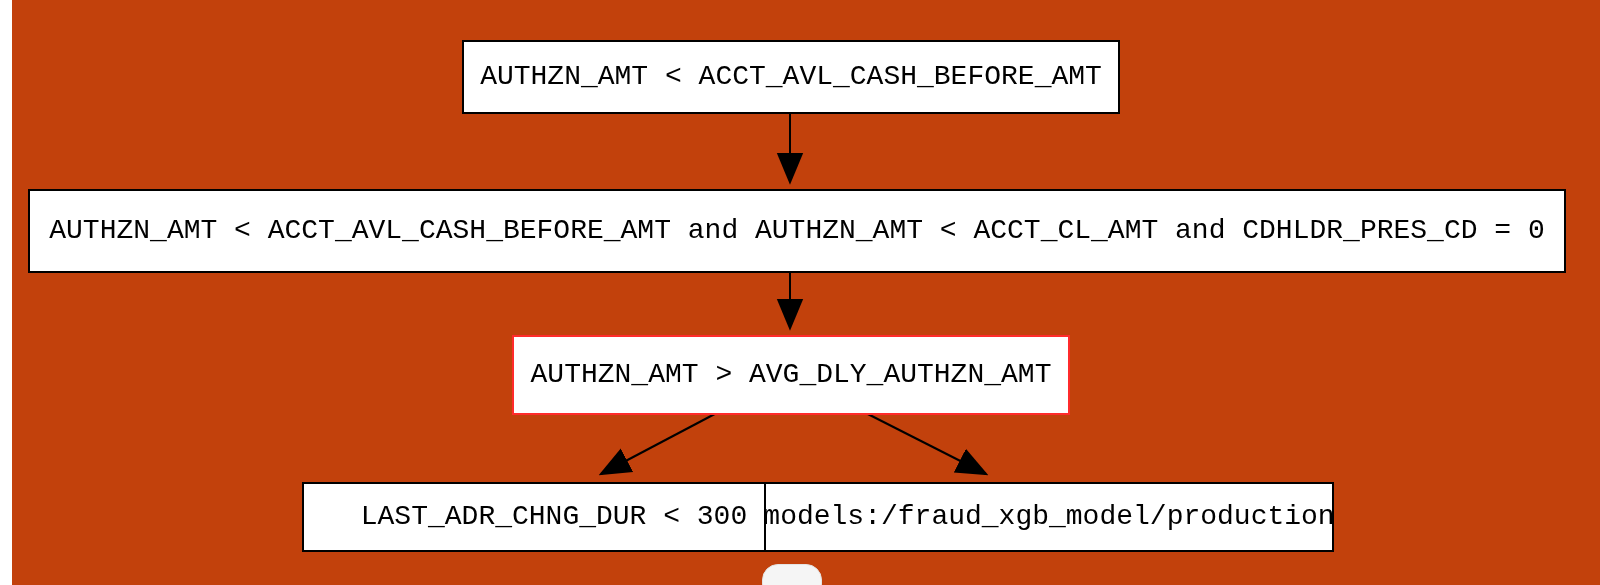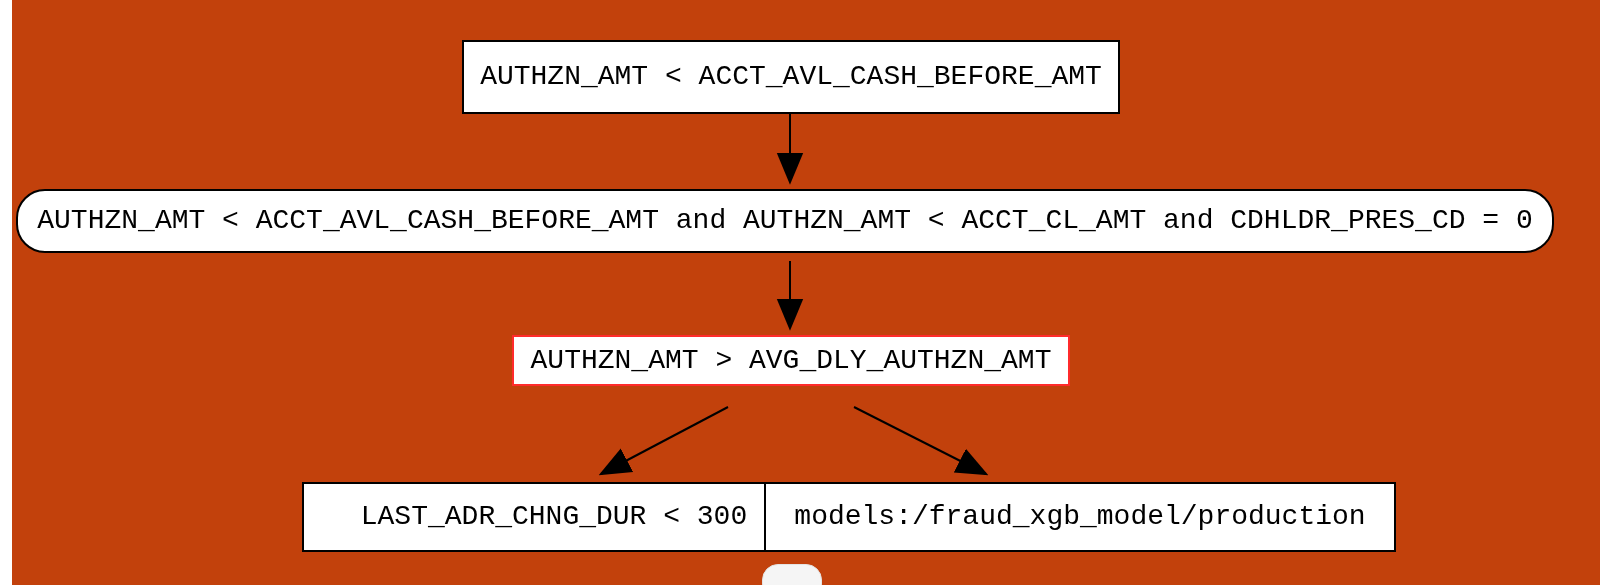--- a/index.html
+++ b/index.html
@@ -34,24 +34,24 @@
     justify-content: center;
     border: 2px solid #000000;
     background: #ffffff;
     color: #000000;
     font-size: 28px;
     line-height: 1;
     white-space: nowrap;
     letter-spacing: 0;
   }
   .node-root       { left: 450px; top: 40px;  width: 658px;  height: 74px; }
-  .node-cond2      { left: 4px;   top: 189px; width: 1538px; height: 64px; border-radius: 29px; }
-  .node-cond3      { left: 500px; top: 335px; width: 558px;  height: 51px; }
+  .node-cond2      { left: 16px;   top: 189px; width: 1538px; height: 84px; }
+  .node-cond3      { left: 500px; top: 335px; width: 558px;  height: 80px; }
   .node-leaf-left  { left: 290px; top: 482px; width: 504px;  height: 70px; }
-  .node-leaf-right { left: 752px; top: 482px; width: 632px;  height: 70px; }
+  .node-leaf-right { left: 752px; top: 482px; width: 570px;  height: 70px; }
   .node-fragment {
     position: absolute;
     left: 750px;
     top: 564px;
     width: 58px;
     height: 34px;
     border-radius: 16px;
     background: #f5f5f5;
     border: 1px solid #e4e4e4;
   }

